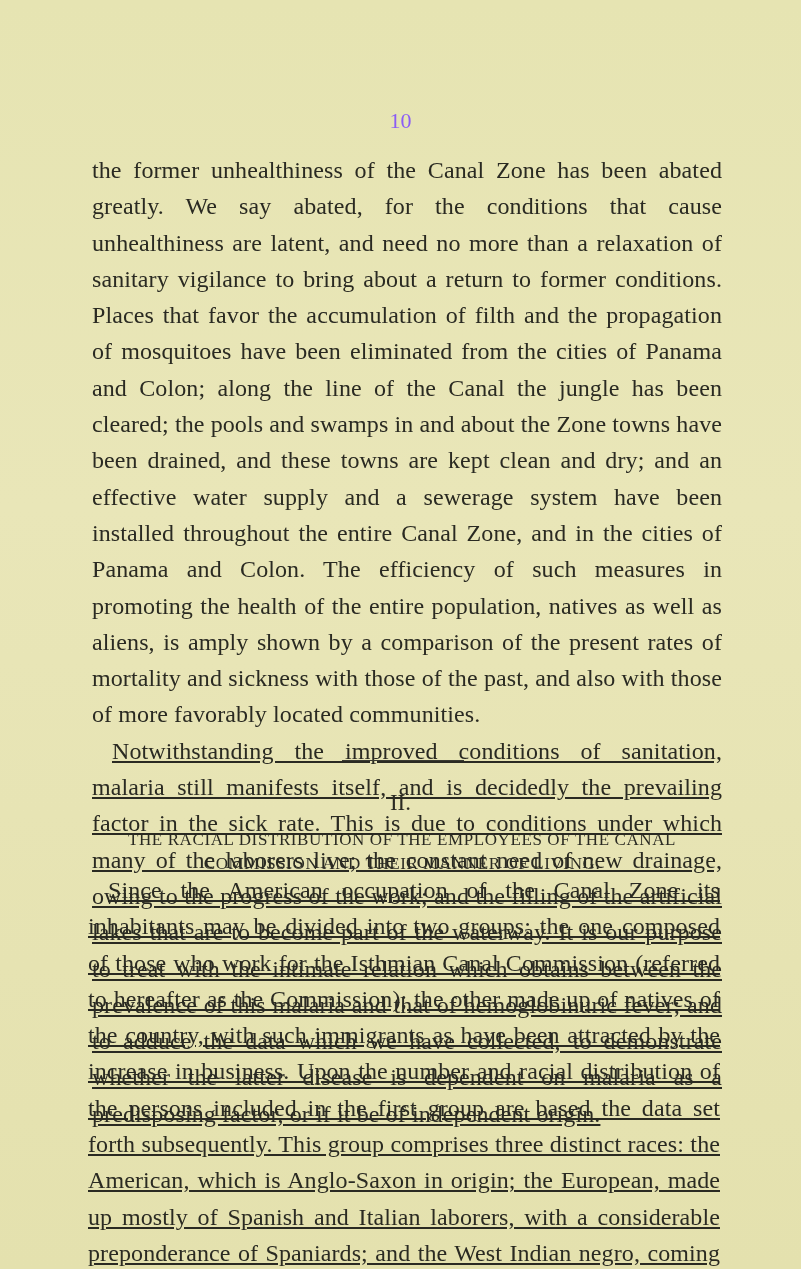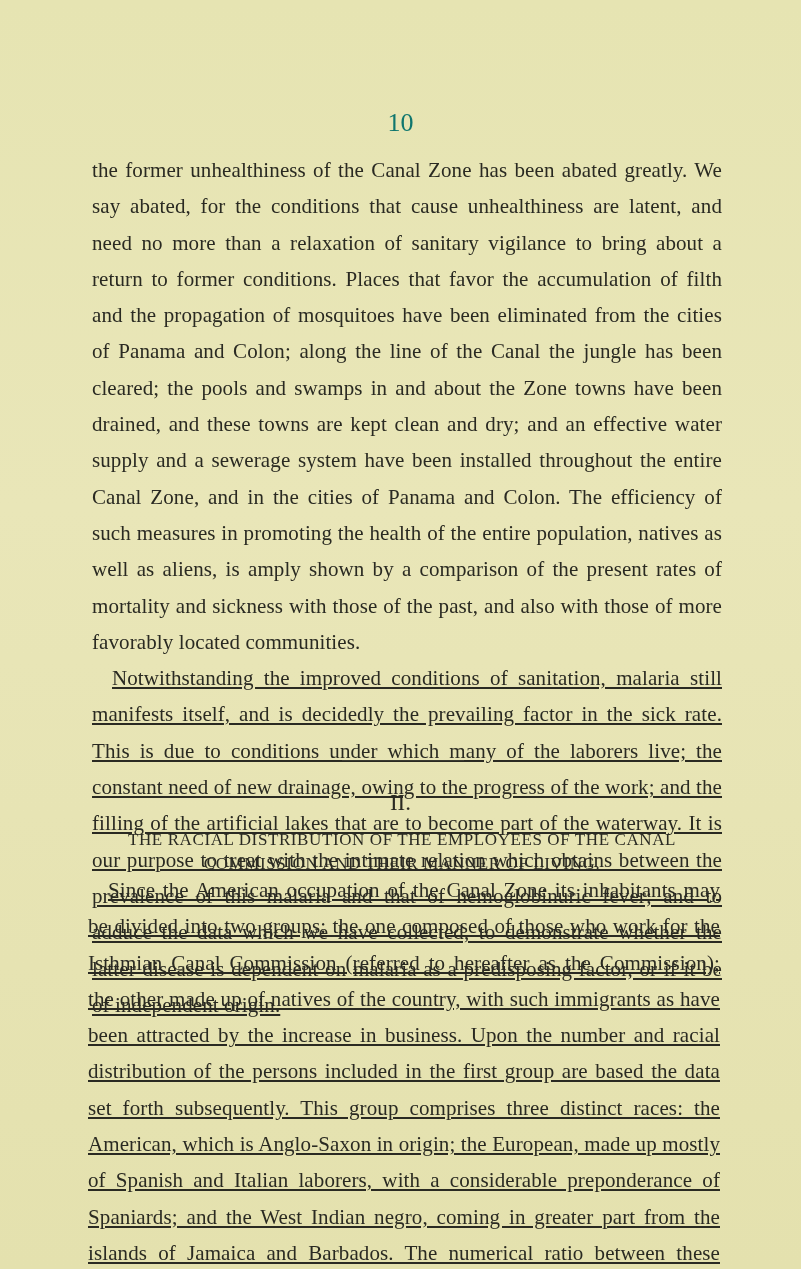--- a/index.html
+++ b/index.html
@@ -5,25 +5,25 @@
   html, body { margin: 0; padding: 0; }
   body {
     width: 801px; height: 1269px; overflow: hidden;
     background: linear-gradient(180deg, #e6e4b2 0%, #e9e6b8 40%, #e4e1ae 100%);
     font-family: "Liberation Serif", "DejaVu Serif", serif;
     color: #2a2a22;
     position: relative;
   }
   .page-number {
     position: absolute; top: 108px; left: 0; width: 801px;
-    text-align: center; font-size: 26px; color: #0f766e;
+    text-align: center; font-size: 22px; color: #8b5cf6;
   }
   .body-text {
     position: absolute; left: 92px; width: 630px;
-    font-size: 21px; line-height: 36.3px; text-align: justify;
+    font-size: 24px; line-height: 36.3px; text-align: justify;
     letter-spacing: 0.1px;
   }
   .body-text p { margin: 0; }
   .body-text p.indent { text-indent: 20px; text-decoration: underline; }
   #block1 { top: 152px; }
   .rule {
     position: absolute; top: 760px; left: 342px; width: 122px;
     border-top: 1.5px solid #3a3a30;
   }
   .section-numeral {

